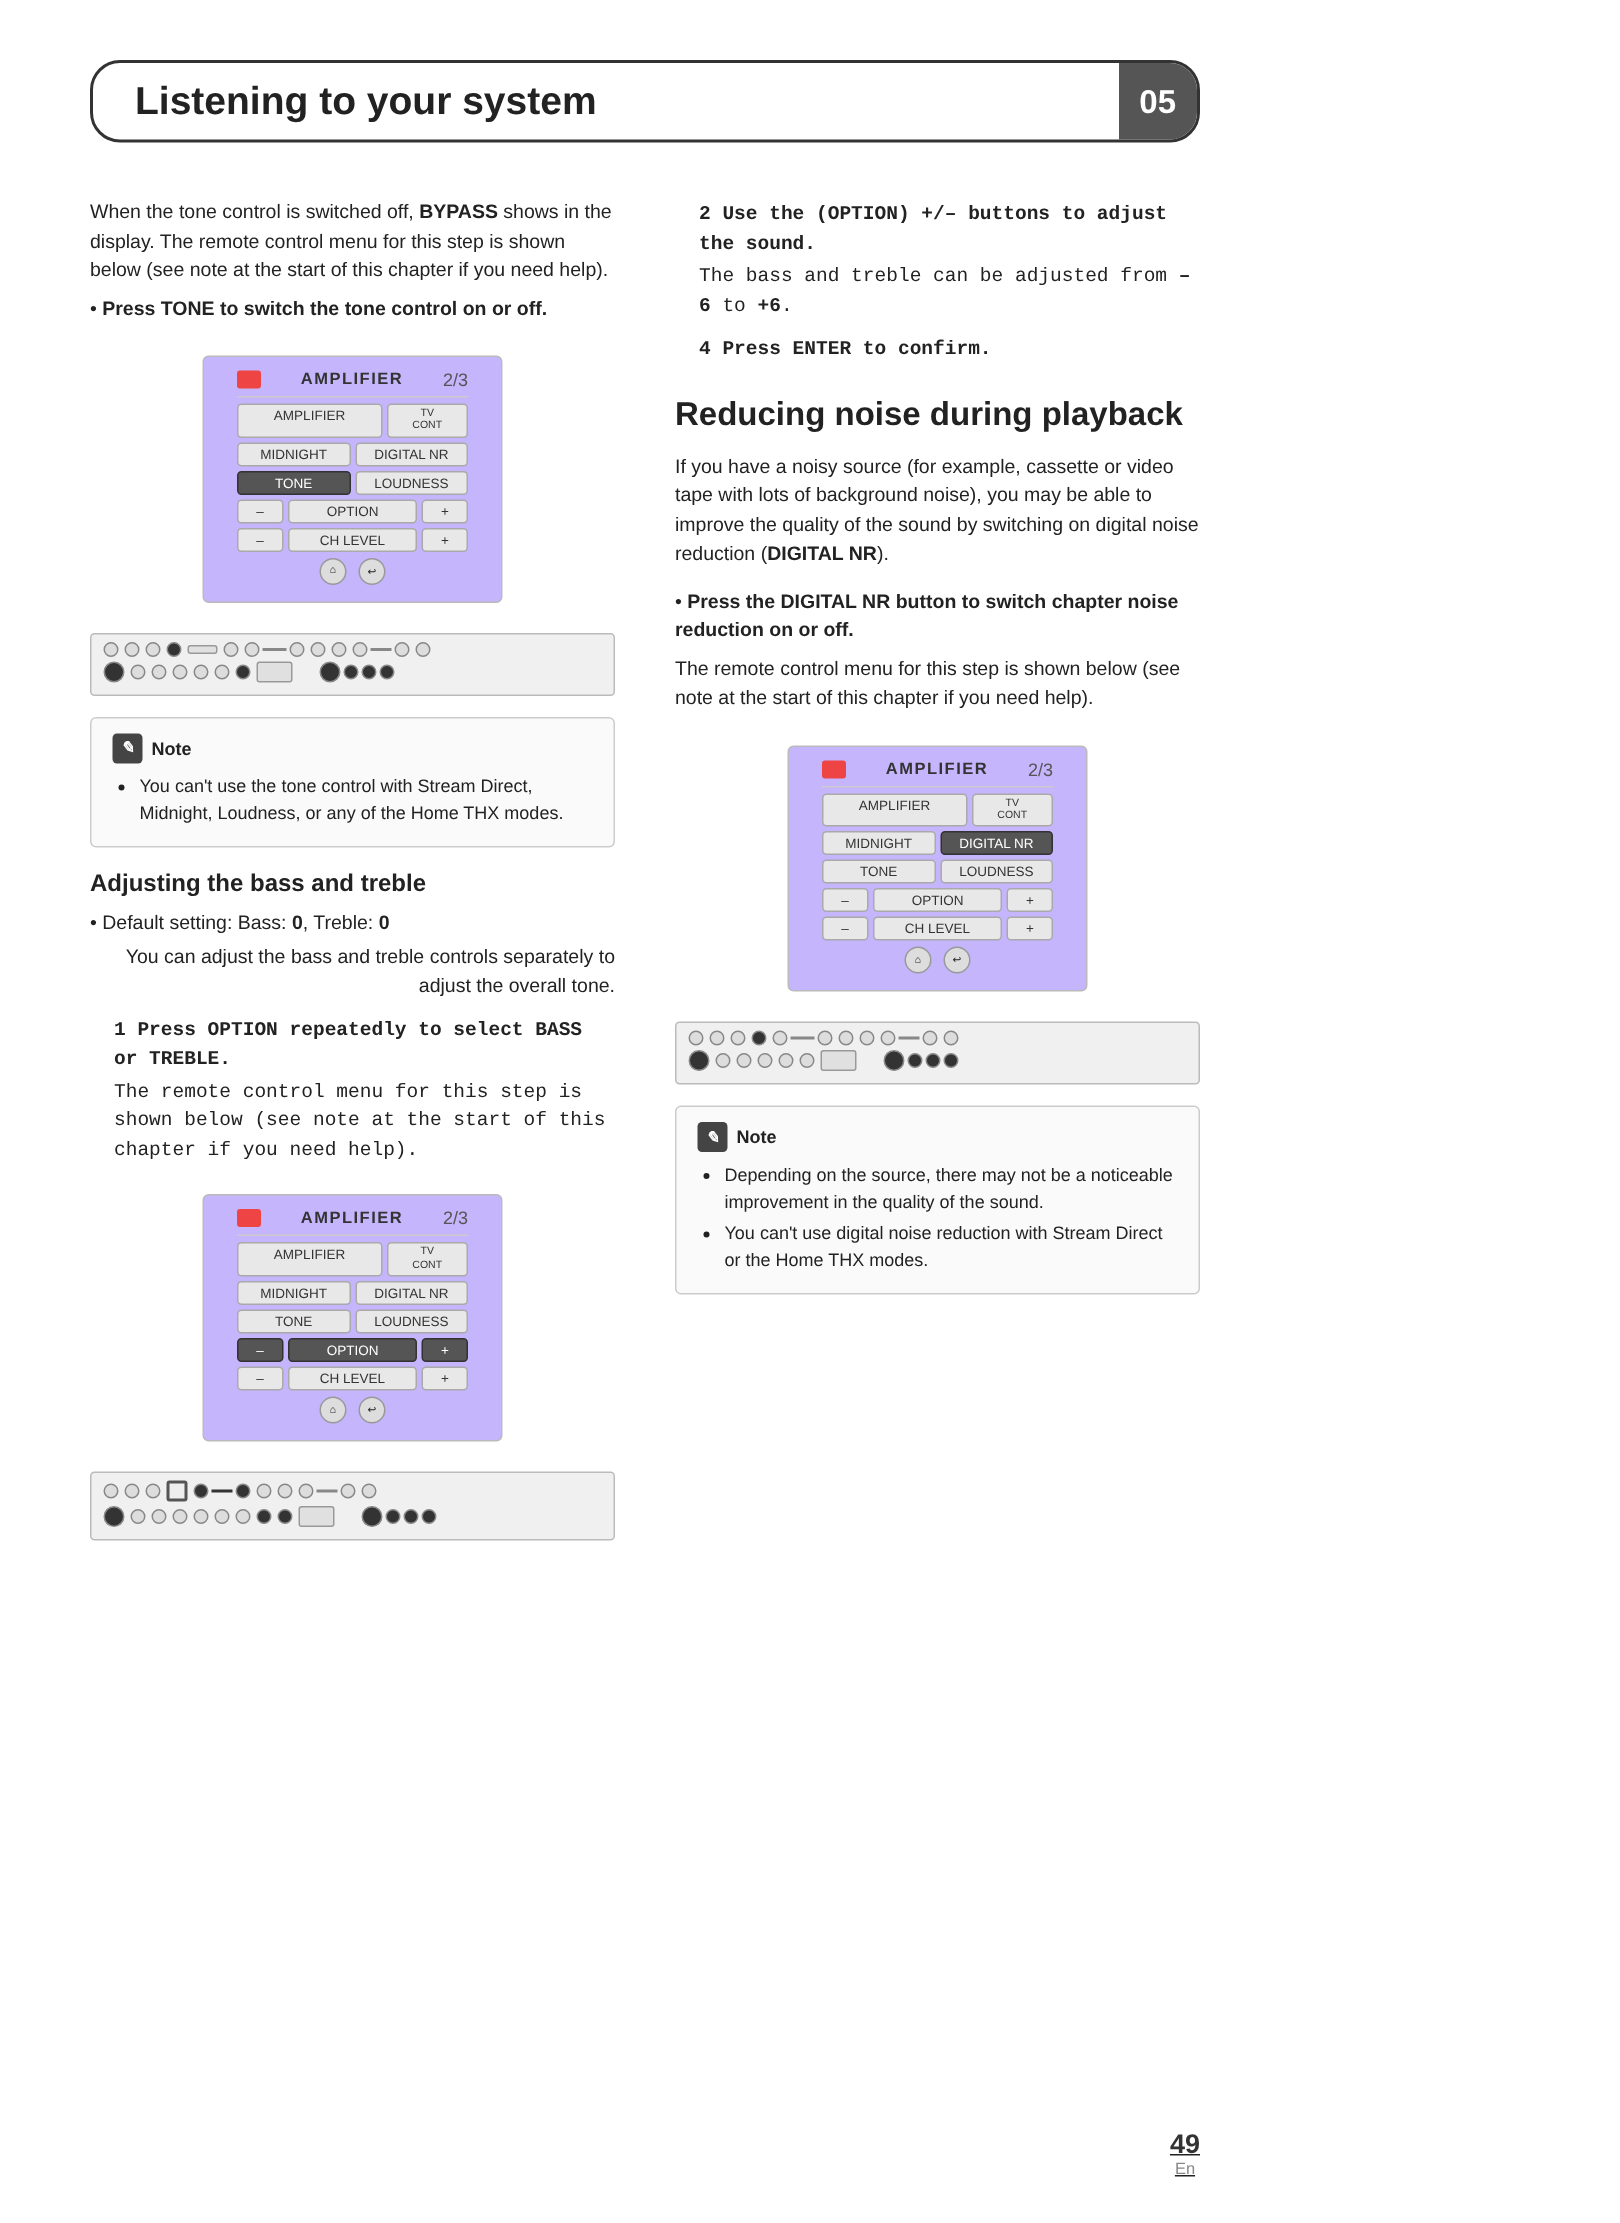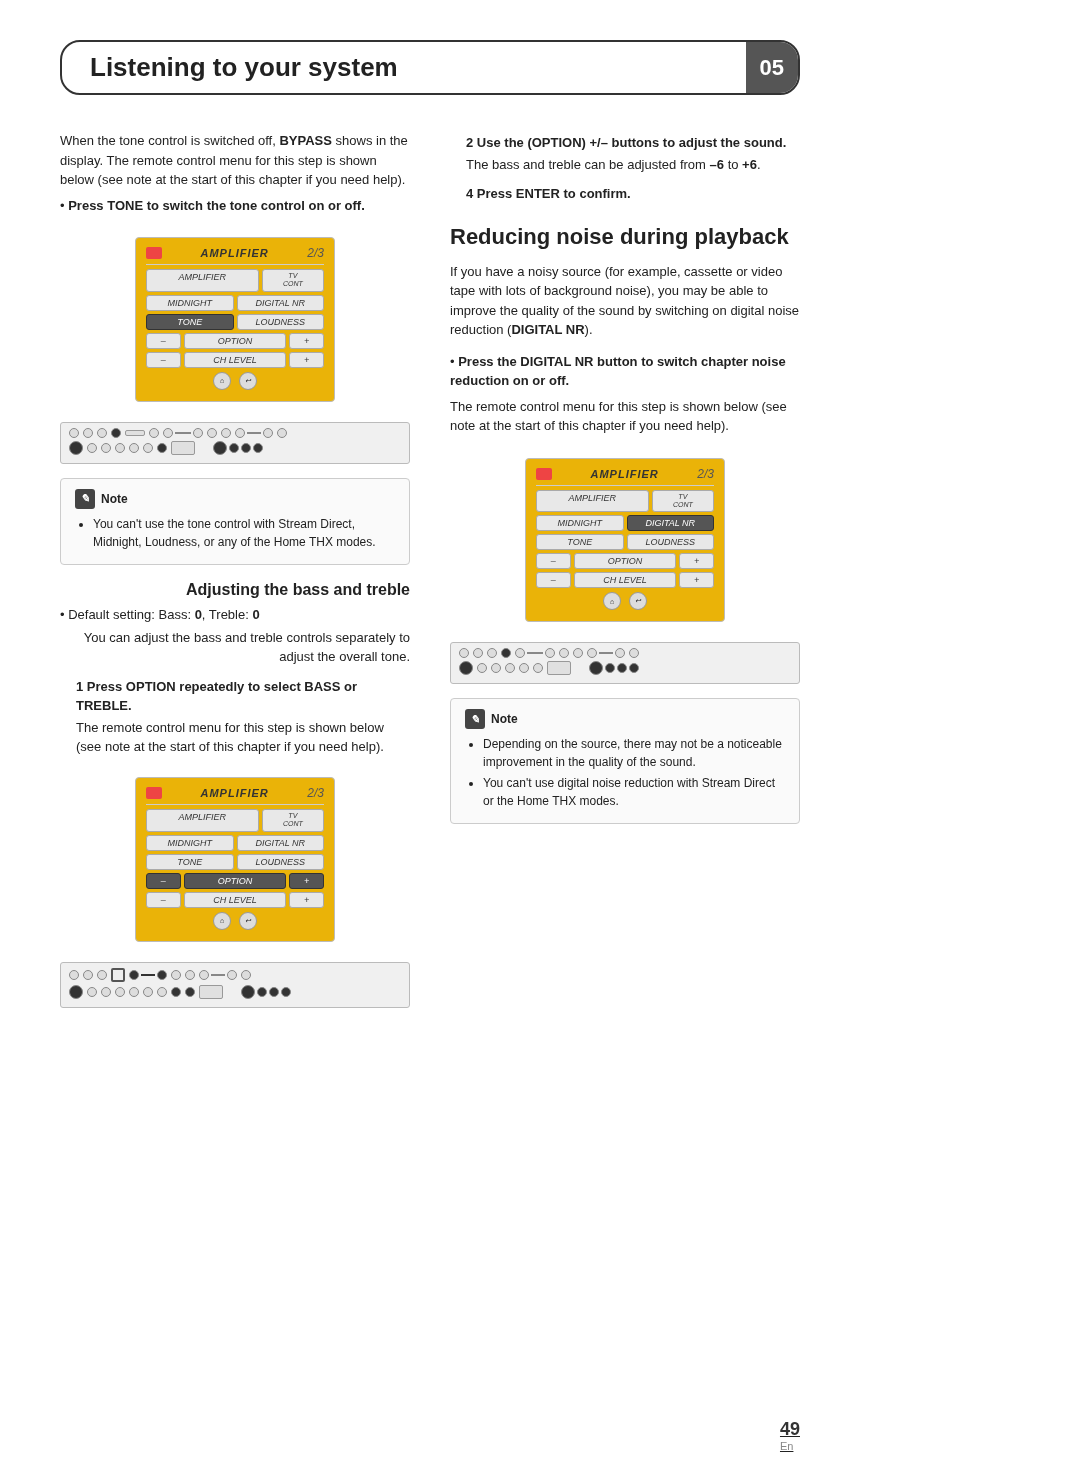--- a/index.html
+++ b/index.html
@@ -69,27 +69,26 @@
       line-height: 1.5;
     }
     .bullet-intro p {
       margin-bottom: 6px;
     }
     .bold { font-weight: bold; }
 
     
     .remote-panel {
       border: 1.5px solid #bbb;
-      background: #eab308;
+      background: #c4b5fd;
       border-radius: 4px;
-      padding: 8px 10px;
+      padding: 8px 22px;
       margin: 10px auto;
       width: 200px;
       font-size: 10px;
-      font-style: italic;
     }
     .remote-panel .rp-header {
       display: flex;
       align-items: center;
       justify-content: space-between;
       border-bottom: 1px solid #ccc;
       padding-bottom: 4px;
       margin-bottom: 4px;
     }
     .remote-panel .rp-logo {
@@ -252,45 +251,45 @@
     .note-box ul li {
       margin-bottom: 3px;
     }
 
     
     .section-heading {
       font-size: 16px;
       font-weight: bold;
       margin: 16px 0 8px 0;
       color: #222;
-      text-align: right;
     }
     .main-heading {
       font-size: 22px;
       font-weight: bold;
       margin: 20px 0 12px 0;
       color: #222;
     }
 
     
     .step {
       margin-bottom: 10px;
       line-height: 1.5;
     }
     .step p {
       margin-top: 2px;
       margin-left: 16px;
+      font-family: Liberation Mono, monospace;
     }
 
     
     .page-footer {
       position: absolute;
       bottom: 30px;
       right: 60px;
-      text-align: left;
+      text-align: center;
       text-decoration: underline;
     }
     .page-footer .footer-num {
       font-size: 18px;
       font-weight: bold;
       color: #333;
     }
     .page-footer .footer-lang {
       font-size: 11px;
       color: #888;

